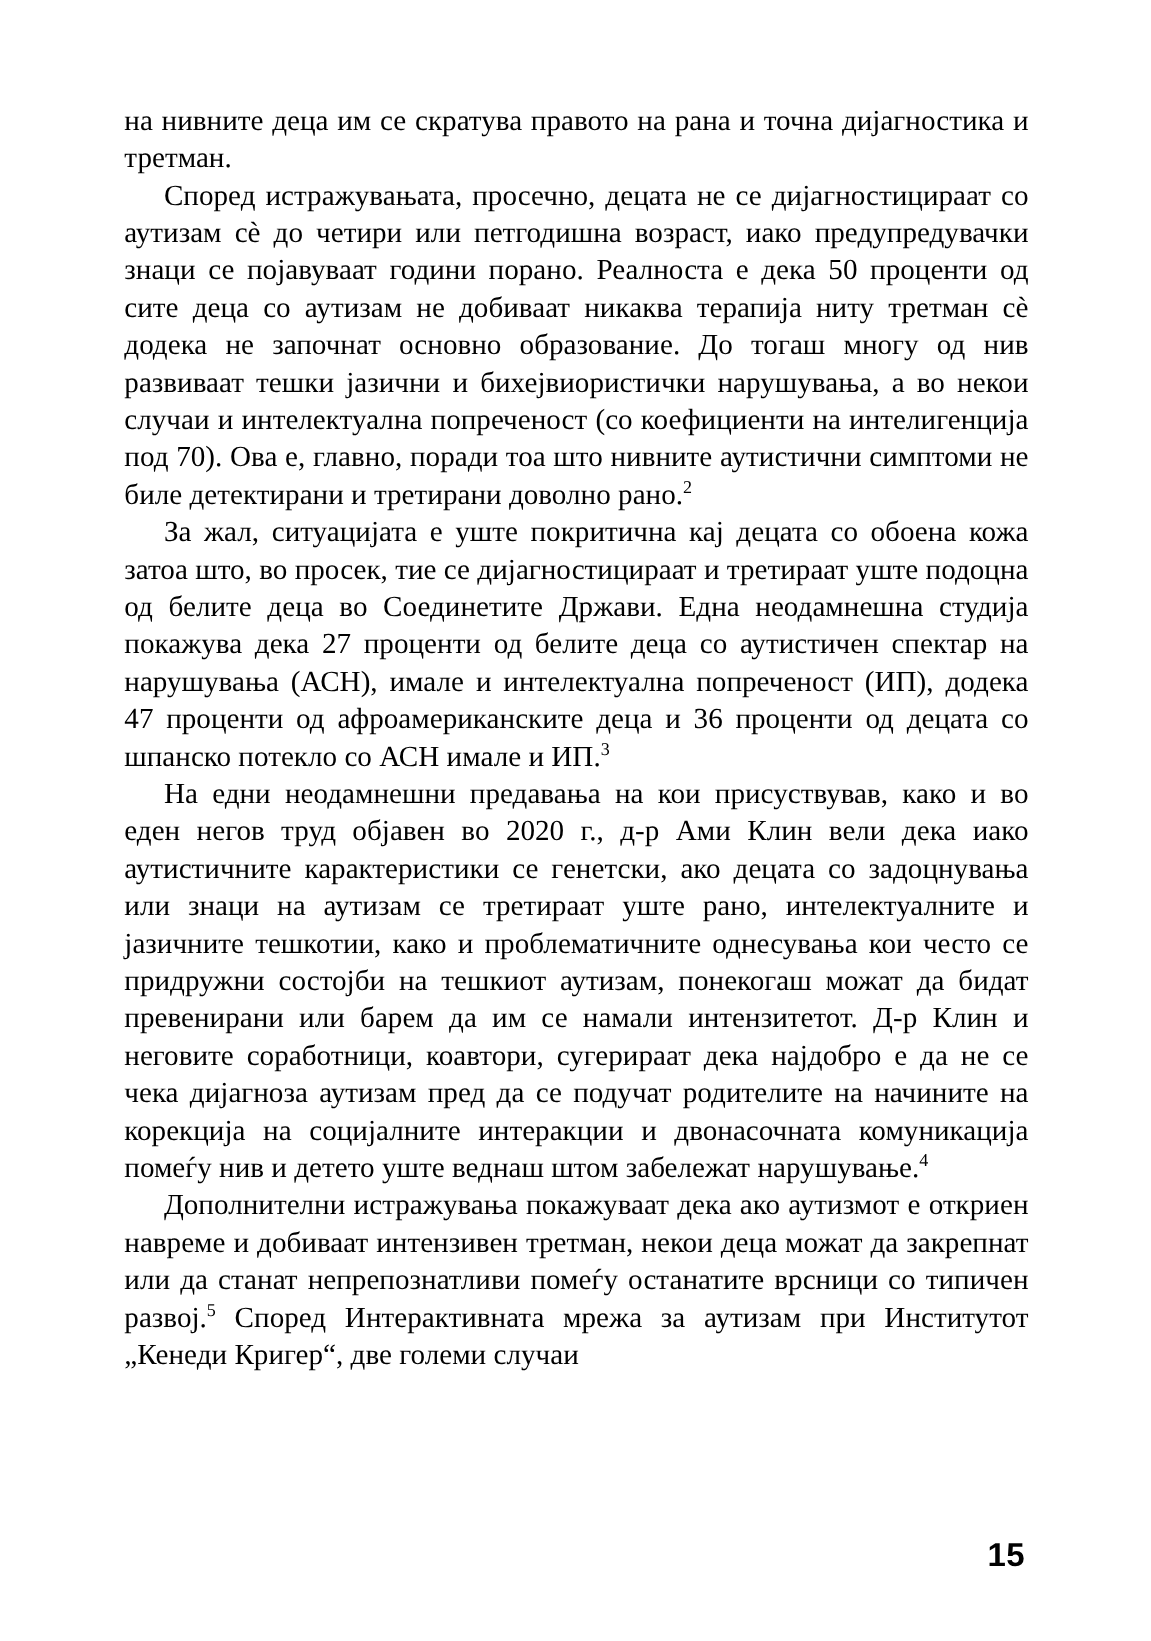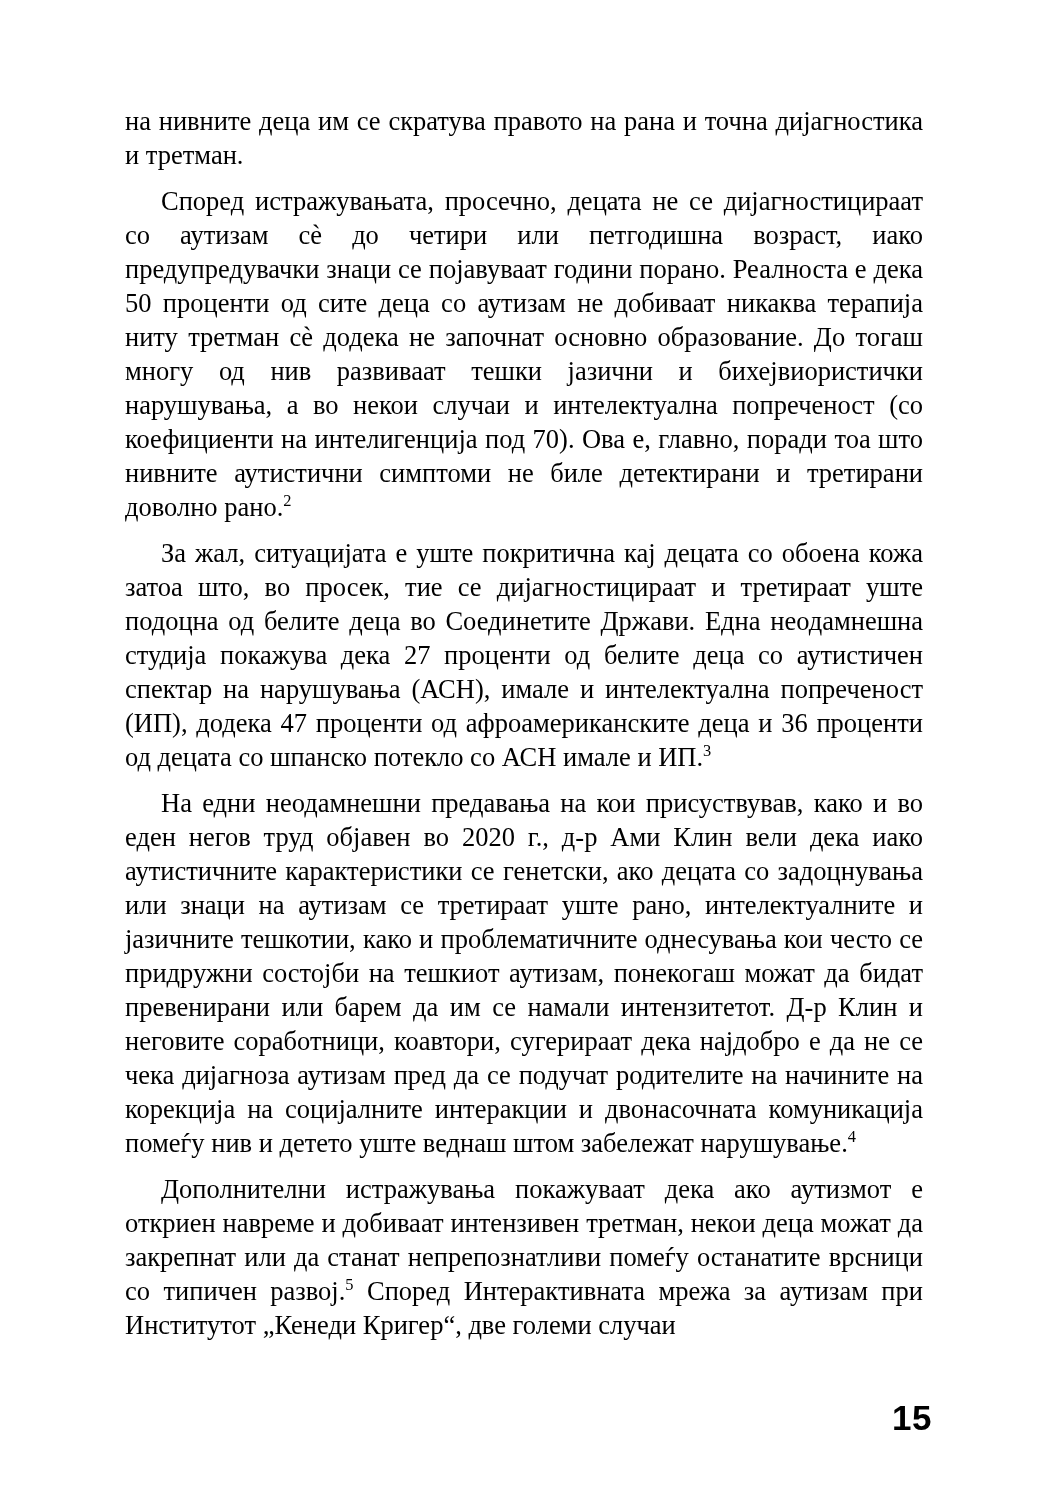--- a/index.html
+++ b/index.html
@@ -16,21 +16,21 @@
     overflow: hidden;
     box-sizing: border-box;
   }
   .textblock {
     position: absolute;
     left: 113px;
     top: 92px;
     width: 822px;
   }
   .para {
-    margin: 12px;
+    margin: 0;
     padding: 0;
     font-family: "Liberation Serif", "DejaVu Serif", serif;
     font-size: 26.5px;
     line-height: 34px;
     color: #000000;
     text-align: justify;
     text-justify: inter-word;
     -webkit-hyphens: none;
     hyphens: none;
     word-spacing: 0px;
@@ -47,21 +47,21 @@
     vertical-align: super;
     line-height: 0;
   }
   .folio {
     position: absolute;
     right: 114px;
     top: 1398px;
     width: 120px;
     text-align: right;
     font-family: "Liberation Sans", "DejaVu Sans", sans-serif;
-    font-size: 35px;
+    font-size: 30px;
     font-weight: bold;
     color: #000000;
     letter-spacing: 0.5px;
   }
 </style>
 </head>
 <body>
 
 <div class="page">
 

